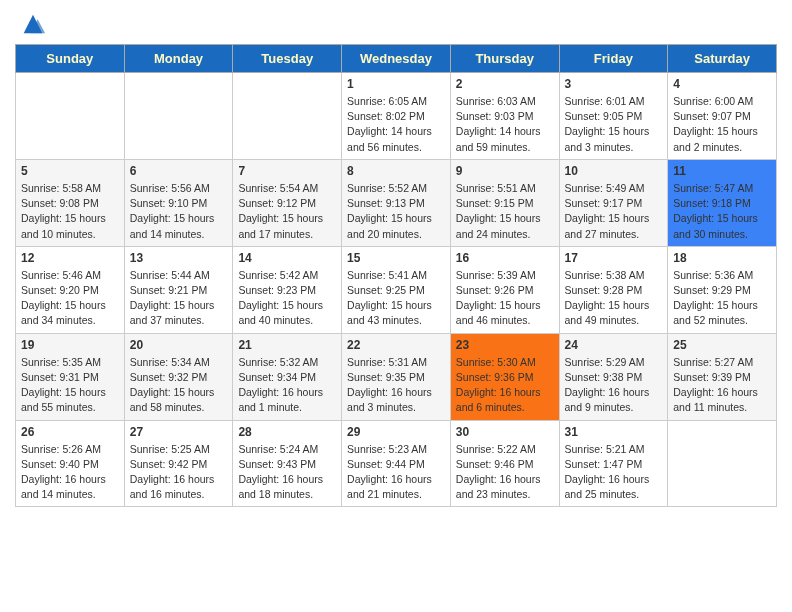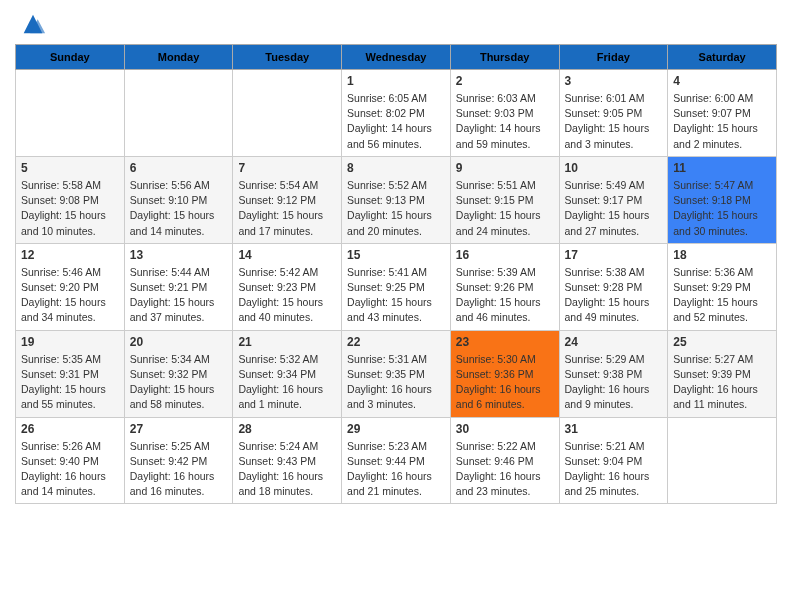--- a/index.html
+++ b/index.html
@@ -32,22 +32,22 @@
       width: 28px;
       height: 28px;
       margin-left: 2px;
     }
     .title-area { text-align: right; }
     .month-title { font-size: 36px; font-weight: bold; color: #222; }
     .subtitle { font-size: 16px; color: #444; }
     .calendar { width: 100%; border-collapse: collapse; }
     .calendar th {
       background: #1a6bbf;
-      color: #000000;
-      font-size: 11px;
+      color: #fef9c3;
+      font-size: 13px;
       font-weight: bold;
       padding: 6px 4px;
       text-align: center;
       border: 1px solid #aaa;
     }
     .calendar td {
       border: 1px solid #ccc;
       vertical-align: top;
       padding: 4px 5px;
       font-size: 10.5px;
@@ -227,18 +227,18 @@
         <td>
           <span class="day-num">29</span>
           <div class="cell-info"><span>Sunrise: 5:23 AM</span><br><span>Sunset: 9:44 PM</span><br><span>Daylight: 16 hours and 21 minutes.</span><br></div>
         </td>
         <td>
           <span class="day-num">30</span>
           <div class="cell-info"><span>Sunrise: 5:22 AM</span><br><span>Sunset: 9:46 PM</span><br><span>Daylight: 16 hours and 23 minutes.</span><br></div>
         </td>
         <td>
           <span class="day-num">31</span>
-          <div class="cell-info"><span>Sunrise: 5:21 AM</span><br><span>Sunset: 9:04 PM</span><br><span>Daylight: 16 hours and 25 minutes.</span><br></div>
+          <div class="cell-info"><span>Sunrise: 5:21 AM</span><br><span>Sunset: 1:47 PM</span><br><span>Daylight: 16 hours and 25 minutes.</span><br></div>
         </td>
         <td class="empty-cell"></td>
       </tr>
     </tbody>
 </table>
 
 </body></html>

